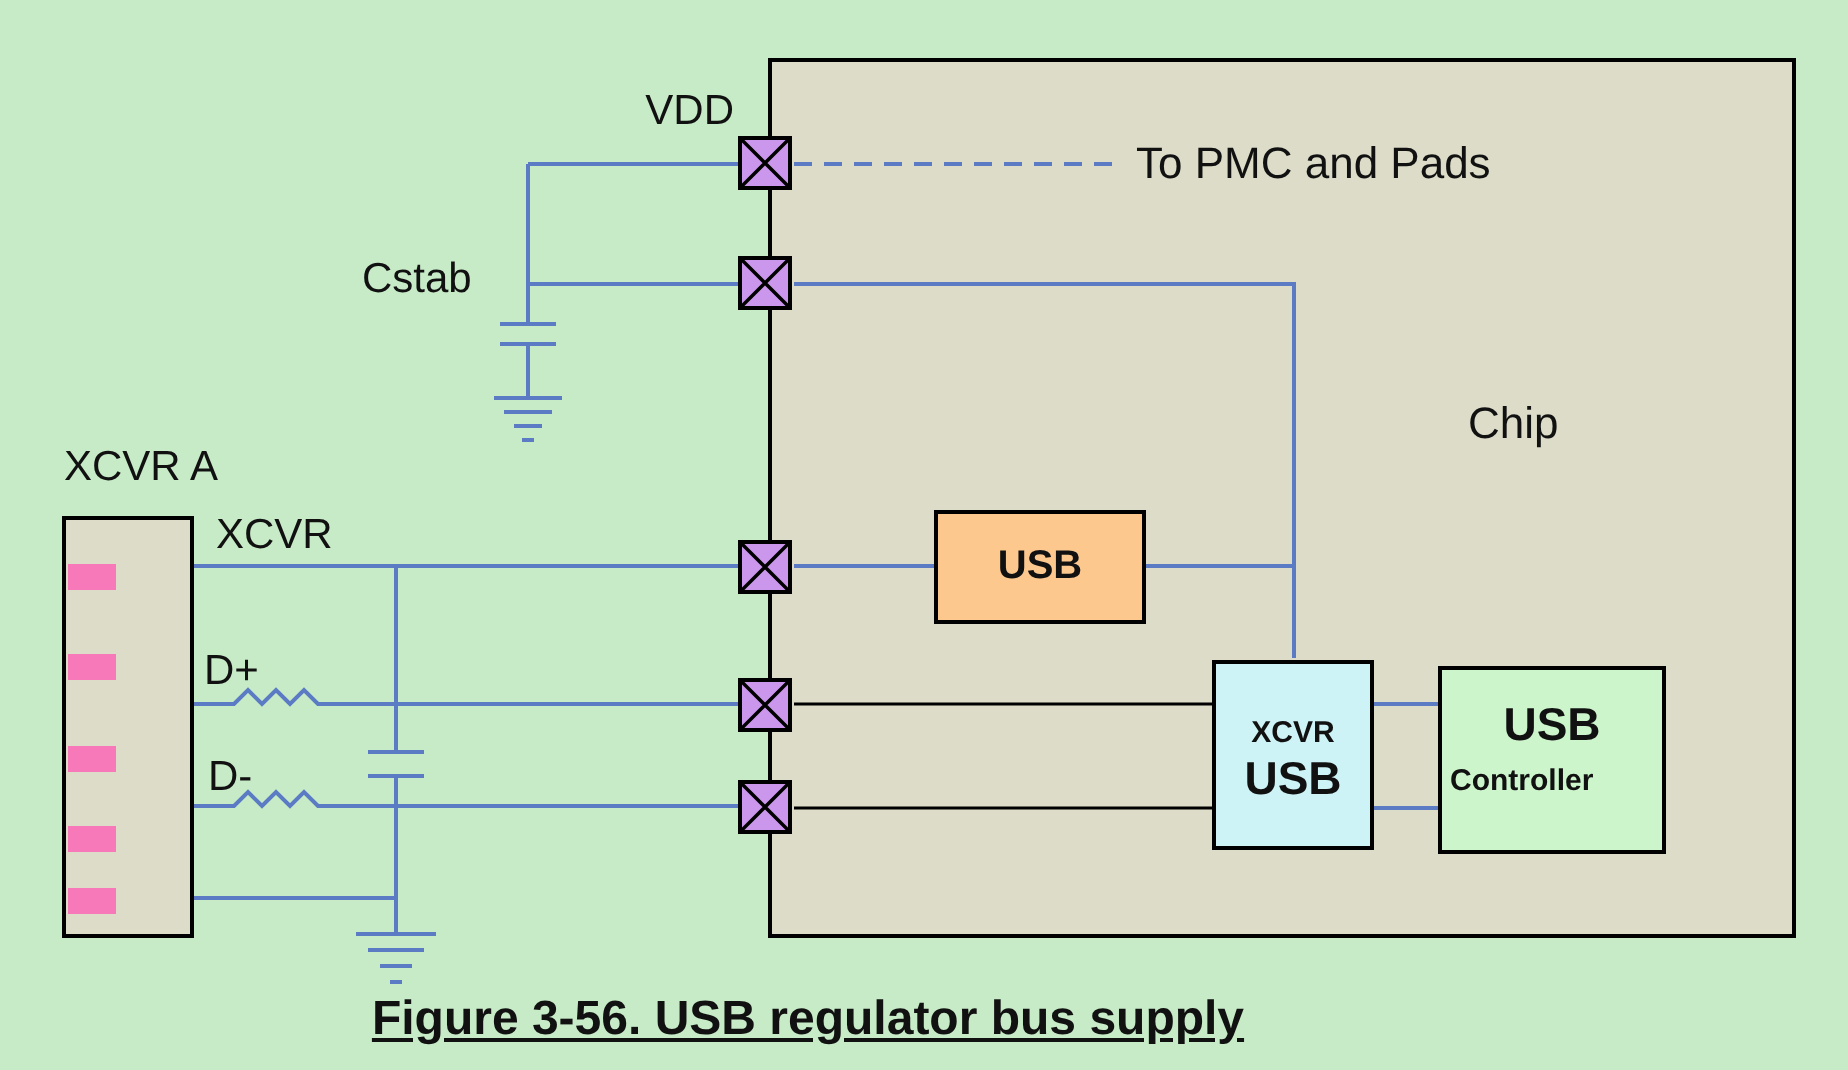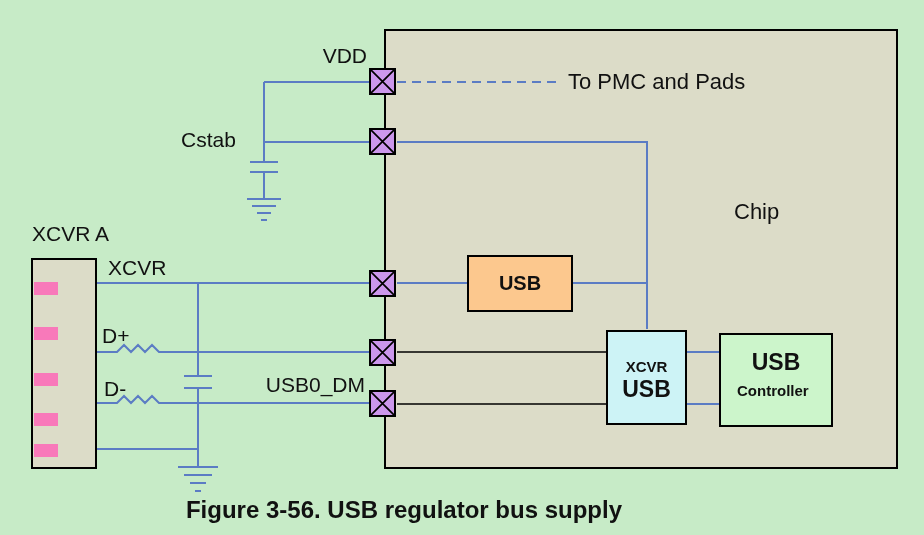--- a/index.html
+++ b/index.html
@@ -87,28 +87,29 @@
     padding-top:26px;
   }
   .xcvr .l1{font-size:15px;line-height:18px;}
   .xcvr .l2{font-size:23px;line-height:26px;}
   .controller{
     left:719px;top:333px;width:114px;height:94px;
     background:var(--controller-fill);
     padding-top:14px;
   }
   .controller .l1{font-size:23px;line-height:26px;}
-  .controller .l2{font-size:15px;line-height:18px;text-align:left;padding-left:16px;margin-top:7px;}
+  .controller .l2{font-size:15px;line-height:18px;text-align:left;padding-left:4px;margin-top:7px;}
   .caption{
     position:absolute;
     left:0;top:496px;width:808px;
     text-align:center;
     font-weight:bold;font-size:24px;line-height:28px;
     color:var(--text);
     z-index:5;
+    text-decoration:underline;
   }
 </style>
 </head>
 <body>
 
 <div class="stage">
 
   <div class="box chip"></div>
 
   <div class="box connector"></div>
@@ -198,21 +199,20 @@
         <path d="M0 0 L27 27 M27 0 L0 27"></path>
       </svg>
     </div>
   <div class="pin" style="top:390px">
       <svg viewBox="0 0 27 27" preserveAspectRatio="none">
         <path d="M0 0 L27 27 M27 0 L0 27"></path>
       </svg>
     </div>
 
   <div class="lbl r" style="left:280px;top:44px;width:87px">VDD</div>
-  <div class="lbl r" style="left:260px;top:373px;width:105px">USB0_DM</div>
 
   <div class="lbl" style="left:32px;top:222px">XCVR A</div>
   <div class="lbl" style="left:108px;top:256px">XCVR</div>
   <div class="lbl" style="left:102px;top:324px">D+</div>
   <div class="lbl" style="left:104px;top:377px">D-</div>
   <div class="lbl" style="left:181px;top:128px">Cstab</div>
   <div class="lbl" style="left:568px;top:70px;font-size:22px">To PMC and Pads</div>
   <div class="lbl" style="left:734px;top:200px;font-size:22px">Chip</div>
 
   <div class="blk regulator">

